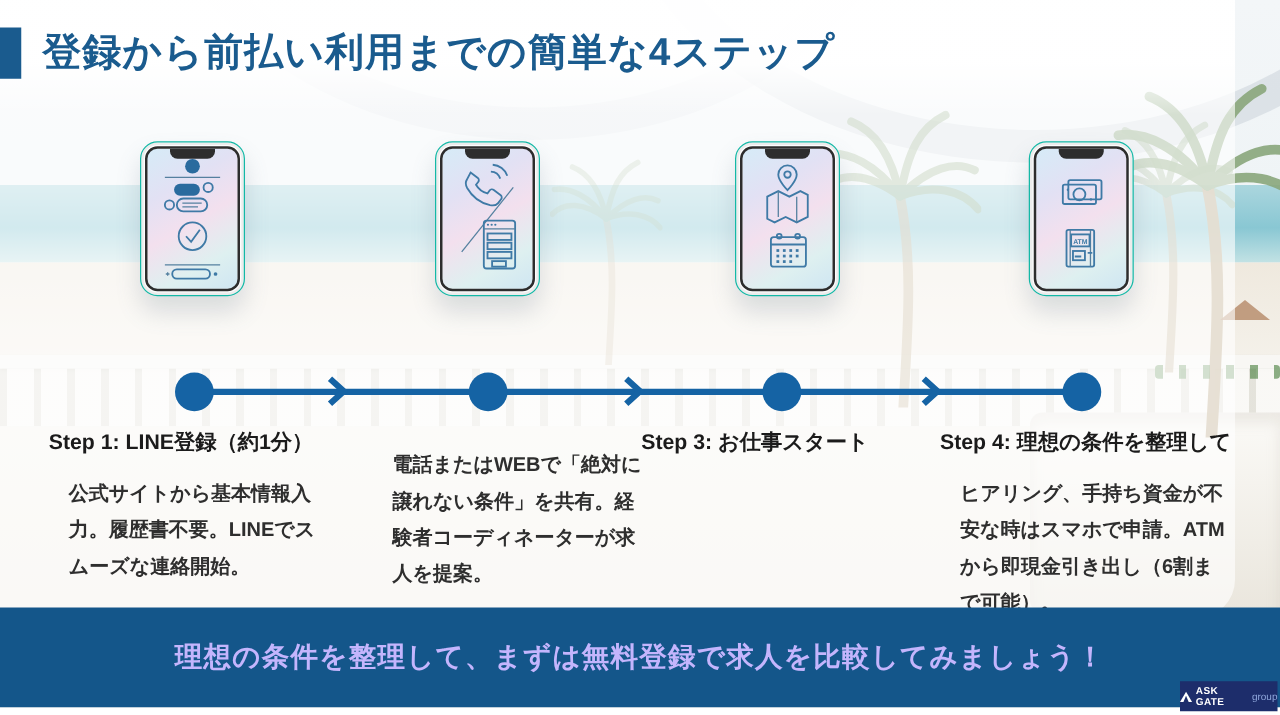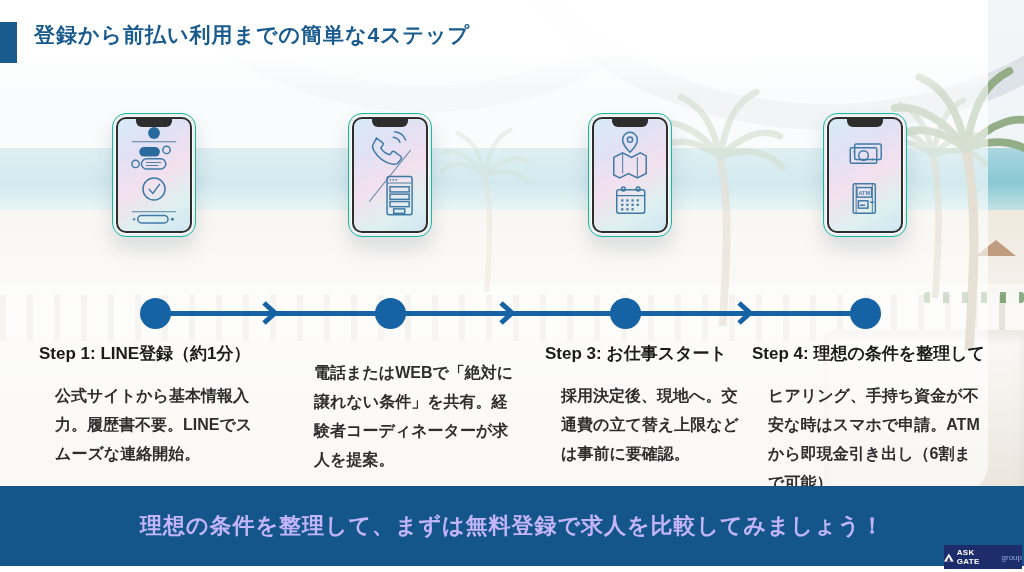--- a/index.html
+++ b/index.html
@@ -35,21 +35,21 @@
              background:repeating-linear-gradient(90deg,rgba(88,138,78,.8) 0 6px,transparent 6px 19px);}
 
   
   .overlay-main{position:absolute;left:-34px;top:-30px;width:1022px;height:524px;
                 background:rgba(255,255,255,.62);border-radius:30px;}
   .overlay-top{position:absolute;left:0;top:0;width:988px;height:92px;
                background:linear-gradient(180deg,rgba(255,255,255,.95) 55%,rgba(255,255,255,0));}
 
   
   .accent{position:absolute;left:0;top:22px;width:17px;height:41px;background:#1a5b8e;z-index:4;}
-  .title{position:absolute;left:34px;top:21px;margin:0;font-size:21px;font-weight:800;
+  .title{position:absolute;left:34px;top:21px;margin:0;font-size:31px;font-weight:800;
          color:#1a5b8e;letter-spacing:1px;z-index:4;white-space:nowrap;}
 
   
   .phone{position:absolute;top:113px;width:84px;height:124px;background:#fdfdfd;
          border:1px solid #14b8a6;border-radius:14px;padding:3px;box-sizing:border-box;z-index:3;
          box-shadow:0 12px 20px rgba(90,110,130,.20), inset 0 0 0 2px #ececec;}
   .p1{left:112px;} .p2{left:348px;} .p3{left:588px;} .p4{left:823px;}
   .screen{position:relative;width:100%;height:100%;border-radius:10px;overflow:hidden;
           border:2px solid #2d2d2d;box-sizing:border-box;
           background:linear-gradient(150deg,#d6ebf7 0%,#e2e1f4 28%,#f3e0ee 52%,#def0f0 78%,#cfe6f2 100%);}
@@ -63,21 +63,21 @@
   
   .tl-line{position:absolute;left:155px;top:311px;width:710px;height:5px;background:#1563a4;border-radius:3px;z-index:3;}
   .tl-dot{position:absolute;top:298px;width:31px;height:31px;border-radius:50%;background:#1563a4;z-index:3;}
   .d1{left:140px;} .d2{left:375px;} .d3{left:610px;} .d4{left:850px;}
   .tl-arrow{position:absolute;top:300px;width:18px;height:26px;z-index:3;}
   .a1{left:261px;} .a2{left:498px;} .a3{left:736px;}
   .tl-arrow polyline{fill:none;stroke:#1563a4;stroke-width:5;}
 
   
   .step{position:absolute;top:342px;z-index:4;}
-  .s1{left:39px;width:232px;} .s2{left:298px;width:238px;} .s3{left:545px;width:224px;} .s4{left:752px;width:250px;}
+  .s1{left:39px;width:232px;} .s2{left:298px;width:238px;} .s3{left:513px;width:224px;} .s4{left:752px;width:250px;}
   .step h3{margin:0 0 11px 0;font-size:17px;font-weight:800;color:#1b1b1b;white-space:nowrap;}
   .step p{margin:16px;font-size:16px;line-height:29px;color:#2e2e2e;font-weight:600;}
 
   
   .banner{position:absolute;left:0;top:486px;width:1024px;height:80px;background:#14568a;z-index:5;
           display:flex;align-items:center;justify-content:center;}
   .banner span{color:#c4b5fd;font-size:22px;font-weight:800;letter-spacing:1px;white-space:nowrap;}
   .bottom-strip{position:absolute;left:0;top:566px;width:100%;height:6px;background:#ffffff;z-index:5;}
 
   
@@ -260,21 +260,20 @@
 
   <div class="step s1">
     <h3>Step 1: LINE登録（約1分）</h3>
     <p>公式サイトから基本情報入力。履歴書不要。LINEでスムーズな連絡開始。</p>
   </div>
   <div class="step s2">
     <p>電話またはWEBで「絶対に譲れない条件」を共有。経験者コーディネーターが求人を提案。</p>
   </div>
   <div class="step s3">
     <h3>Step 3: お仕事スタート</h3>
-    <p>採用決定後、現地へ。交通費の立て替え上限などは事前に要確認。</p>
   </div>
   <div class="step s4">
     <h3>Step 4: 理想の条件を整理して</h3>
     <p>ヒアリング、手持ち資金が不安な時はスマホで申請。ATMから即現金引き出し（6割まで可能）。</p>
   </div>
 
   <div class="banner">
     <span>理想の条件を整理して、まずは無料登録で求人を比較してみましょう！</span>
   </div>
   <div class="bottom-strip"></div>

